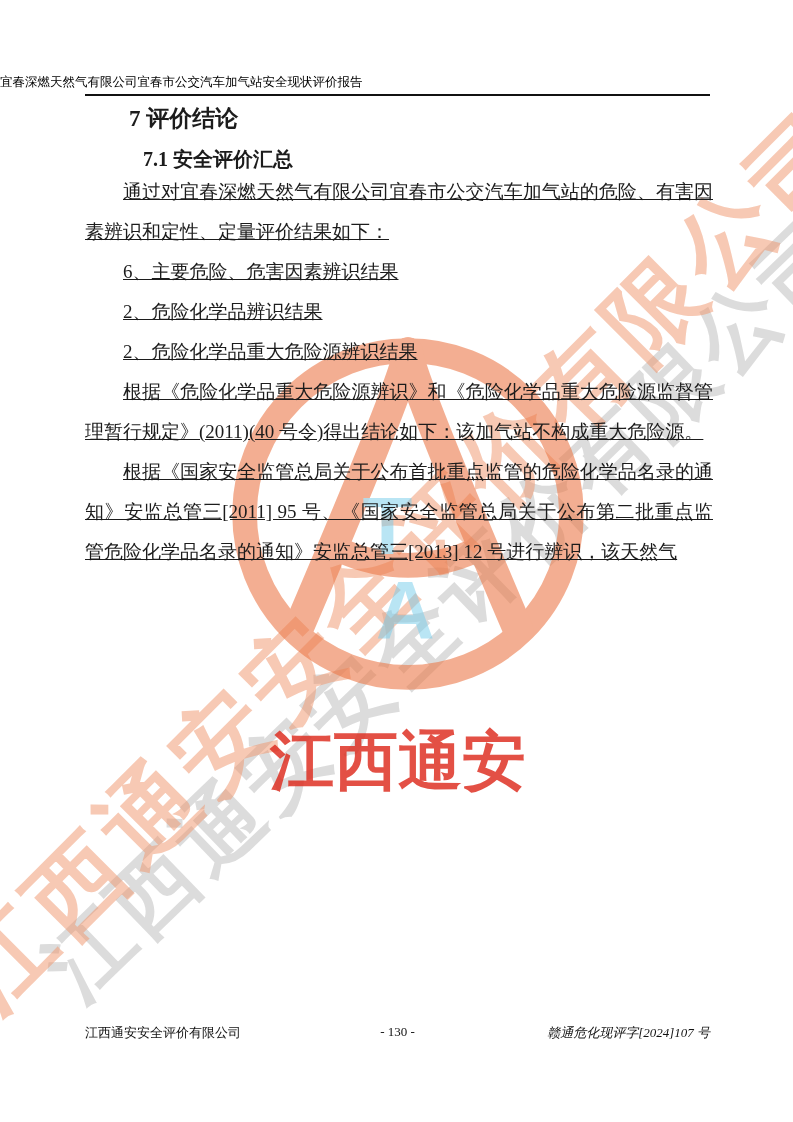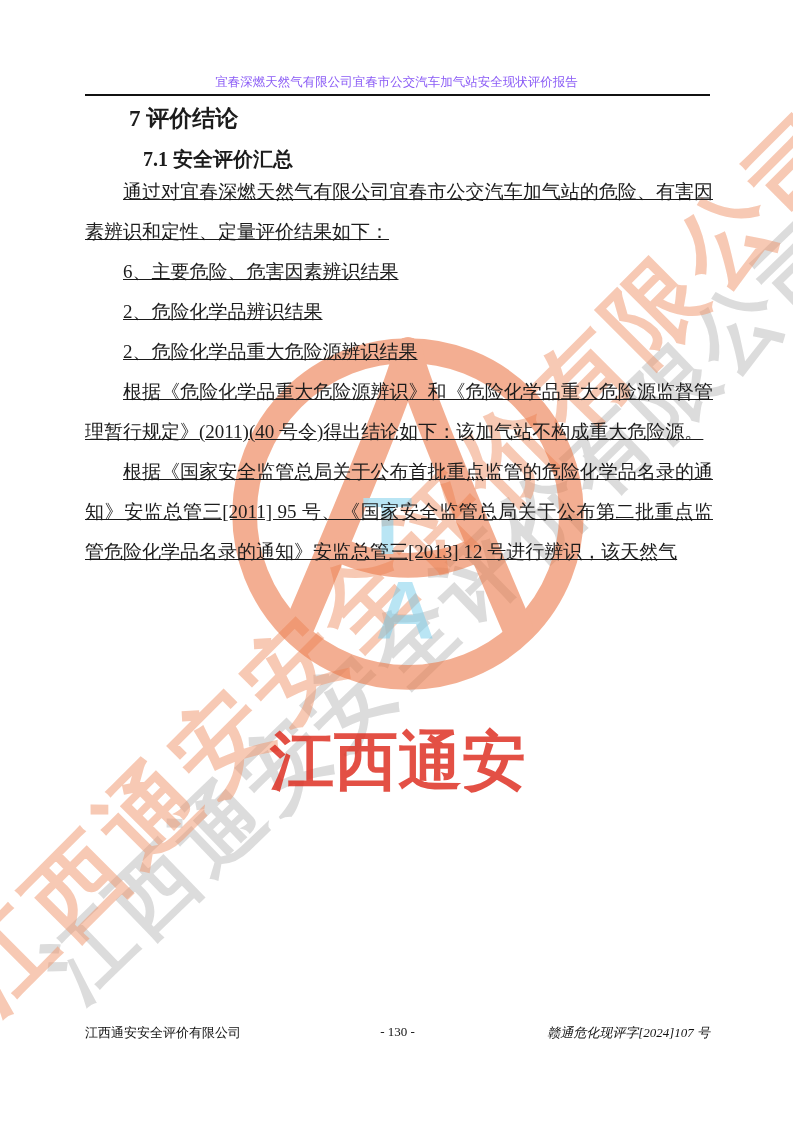--- a/index.html
+++ b/index.html
@@ -35,21 +35,21 @@
     position:absolute;left:270px;top:724px;
     font-size:64px;font-weight:bold;line-height:1.2;
     letter-spacing:0px;
     color:rgba(221,42,28,0.82);
     white-space:nowrap;
   }
   
   .content{position:absolute;inset:0;z-index:1;}
   .header-title{
     position:absolute;top:74px;left:0;width:100%;
-    text-align:center;font-size:12.5px;color:#8b5cf6;
+    text-align:left;font-size:12.5px;color:#000000;
   }
   .header-rule{
     position:absolute;top:94px;left:85px;width:625px;height:0;
     border-top:2px solid #111;
   }
   .h1{
     position:absolute;top:103px;left:129px;
     font-size:23px;font-weight:bold;
   }
   .h2{

